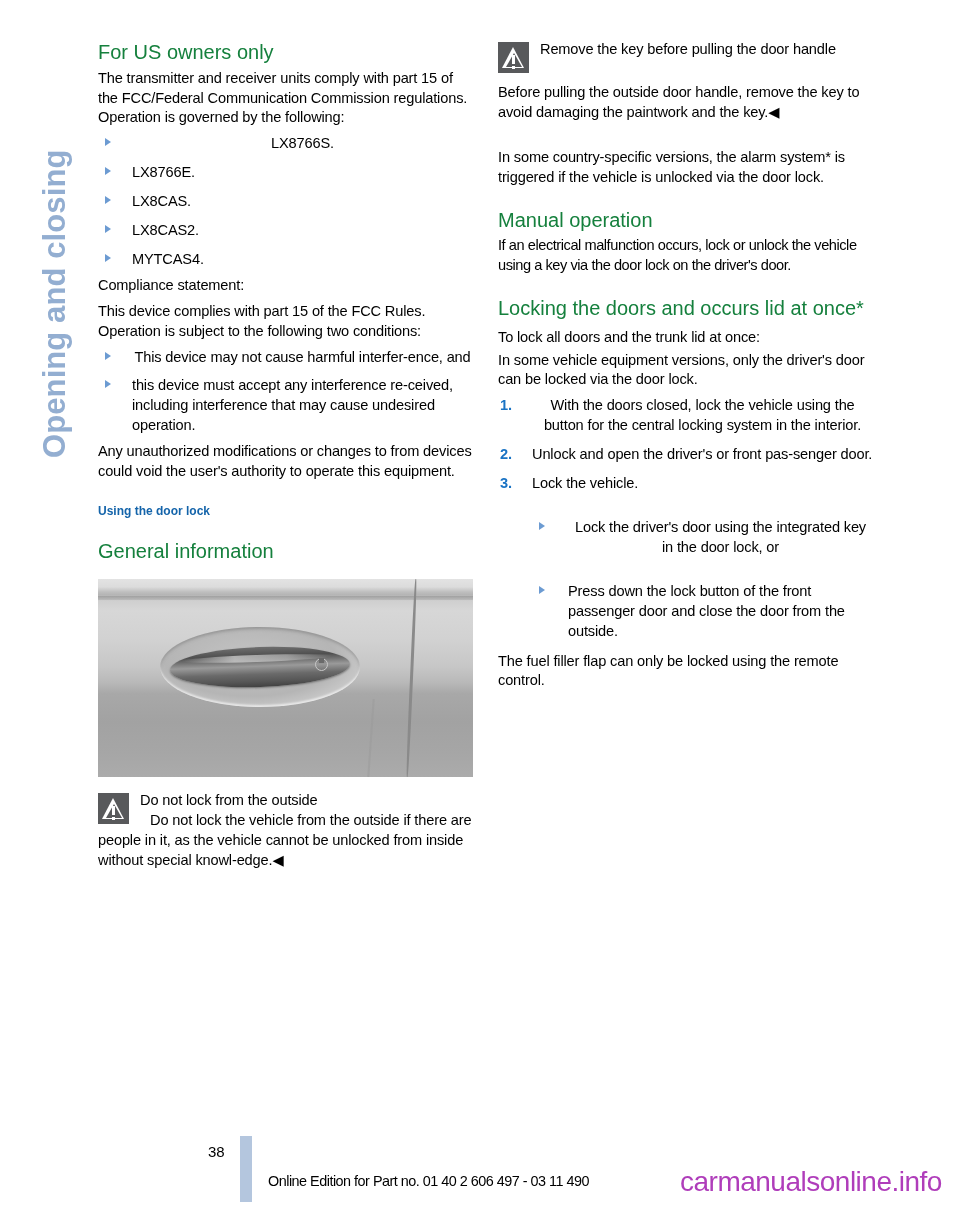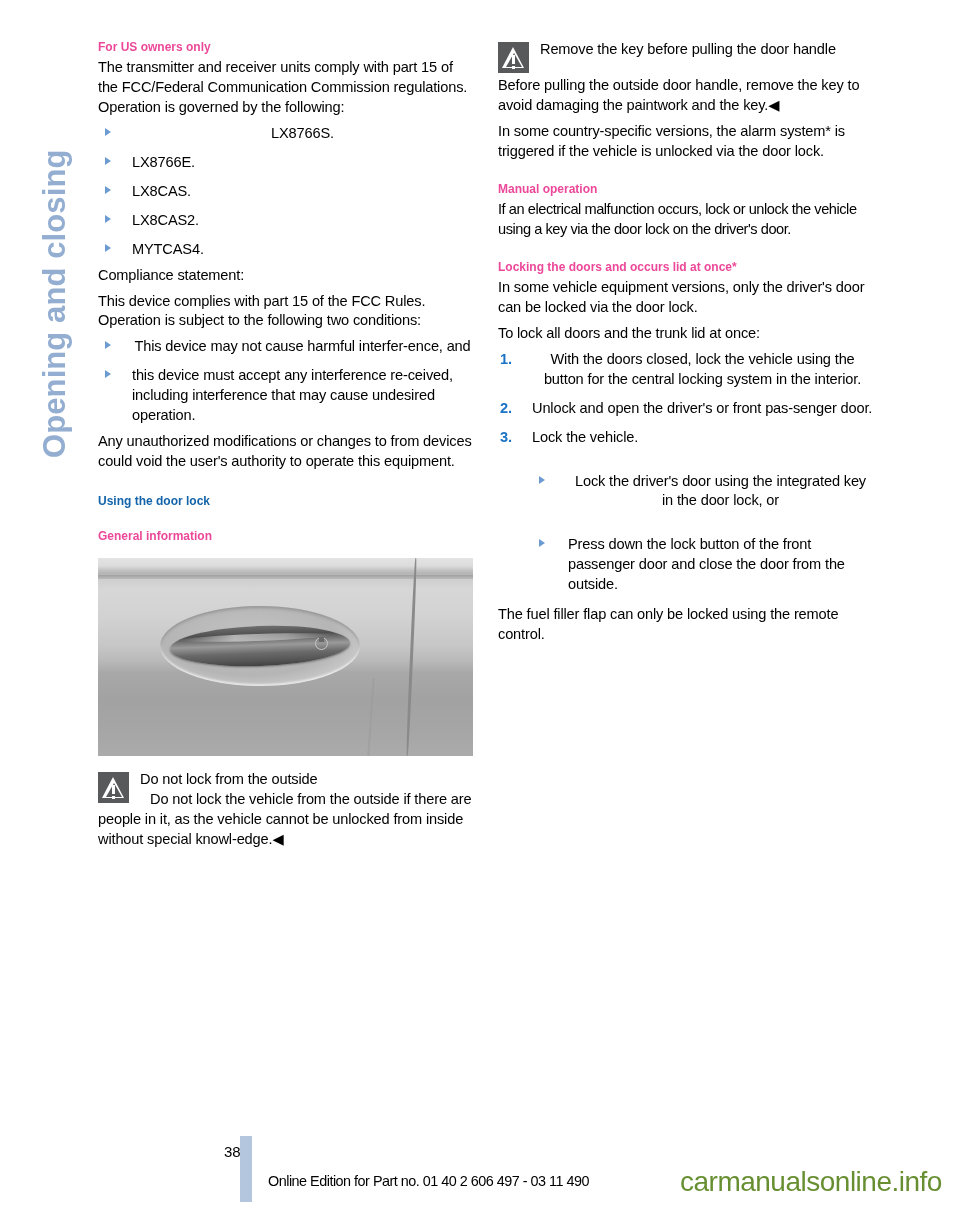--- a/index.html
+++ b/index.html
@@ -57,23 +57,23 @@
 
   
   .h-major {
     font-size: 12px;
     font-weight: bold;
     color: #1464aa;
     margin: 22px 0 3px 0;
     line-height: 1.28;
   }
   .h-minor {
-    font-size: 12px;
-    font-weight: bold;
-    color: #ec4899;
+    font-size: 20px;
+    font-weight: normal;
+    color: #15803d;
     margin: 20px 0 2px 0;
     line-height: 1.28;
   }
   .h-minor.first { margin-top: 0; }
 
   p.body {
     font-size: 14.6px;
     line-height: 1.365;
     margin: 6px 0 0 0;
     color: #000;
@@ -292,21 +292,21 @@
   
   #footer {
     position: absolute;
     left: 0;
     bottom: 0;
     width: 960px;
     height: 92px;
   }
   #footer-page-number {
     position: absolute;
-    left: 224px;
+    left: 208px;
     top: 13px;
     font-size: 15px;
     color: #000;
   }
   #footer-blue-bar {
     position: absolute;
     left: 240px;
     top: 6px;
     width: 12px;
     height: 66px;
@@ -319,21 +319,21 @@
     font-size: 14.4px;
     color: #000;
     letter-spacing: -0.5px;
     white-space: nowrap;
   }
   #watermark {
     position: absolute;
     left: 680px;
     top: 36px;
     font-size: 28px;
-    color: #4d7c0f;
+    color: #a21caf;
     opacity: .85;
     letter-spacing: -0.5px;
     white-space: nowrap;
   }
 </style>
 </head>
 <body>
 
 <div id="chapter-tab">
   <div id="chapter-tab-label">Opening and closing</div>
@@ -399,34 +399,34 @@
 
     <div class="warn-block first">
       <div class="warn-icon">
         <span class="tri-out"></span>
           <span class="tri-in"></span>
           <span class="bang"></span>
           <span class="bang-dot"></span>
       </div>
       <p class="warn-title">Remove the key before pulling the door handle</p>
       <div class="warn-after"></div>
-      <p class="warn-text" style="margin-top:2px"><span>Before pulling the outside door handle, remove the key to avoid damaging the paintwork and the key.</span><span>◀</span></p>
+      <p class="warn-text" style="margin-top:9px"><span>Before pulling the outside door handle, remove the key to avoid damaging the paintwork and the key.</span><span>◀</span></p>
     </div>
 
-    <p class="body" style="margin-top:6px">In some country-specific versions, the alarm system* is triggered if the vehicle is unlocked via the door lock.</p>
+    <p class="body" style="margin-top:25px">In some country-specific versions, the alarm system* is triggered if the vehicle is unlocked via the door lock.</p>
 
     <div class="h-minor">Manual operation</div>
 
     <p class="body tight first">If an electrical malfunction occurs, lock or unlock the vehicle using a key via the door lock on the driver's door.</p>
 
     <div class="h-minor">Locking the doors and occurs lid at once*</div>
 
+    <p class="body">To lock all doors and the trunk lid at once:</p>
+
     <p class="body first">In some vehicle equipment versions, only the driver's door can be locked via the door lock.</p>
-
-    <p class="body">To lock all doors and the trunk lid at once:</p>
 
     <ol class="num-list">
       <li><span class="num-marker">1.</span><span>With the doors closed, lock the vehicle using the button for the central locking system in the interior.</span></li>
       <li><span class="num-marker">2.</span><span>Unlock and open the driver's or front pas-senger door.</span></li>
       <li><span class="num-marker">3.</span><span>Lock the vehicle.</span>
         <ul class="tri-list nested">
           <li><span class="tri-marker"></span><span>Lock the driver's door using the integrated key in the door lock, or</span></li>
           <li><span class="tri-marker"></span><span>Press down the lock button of the front passenger door and close the door from the outside.</span></li>
         </ul>
       </li>

